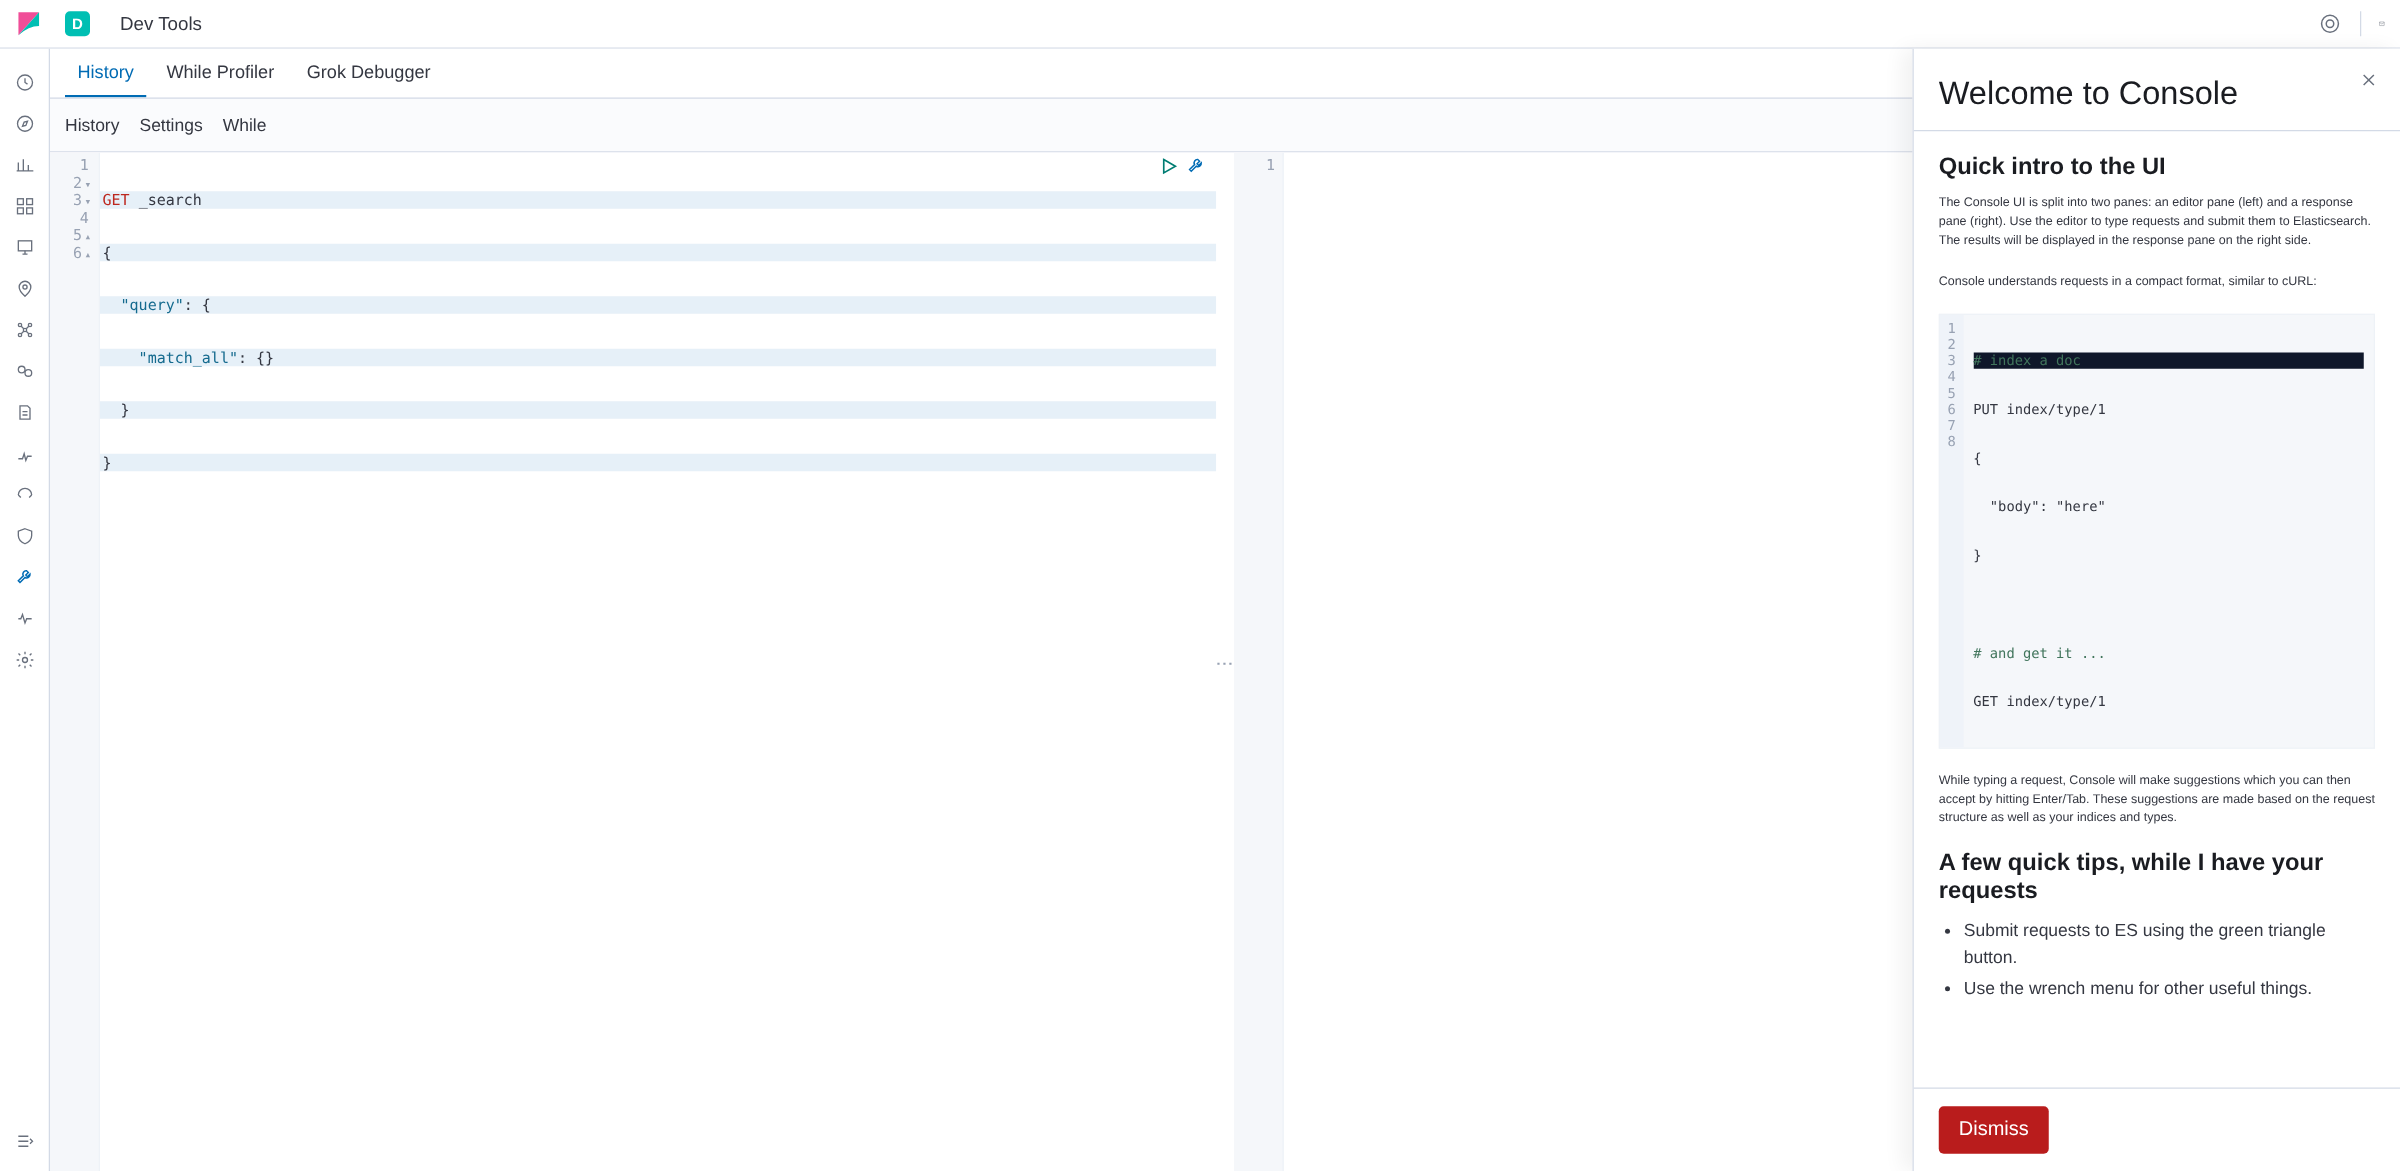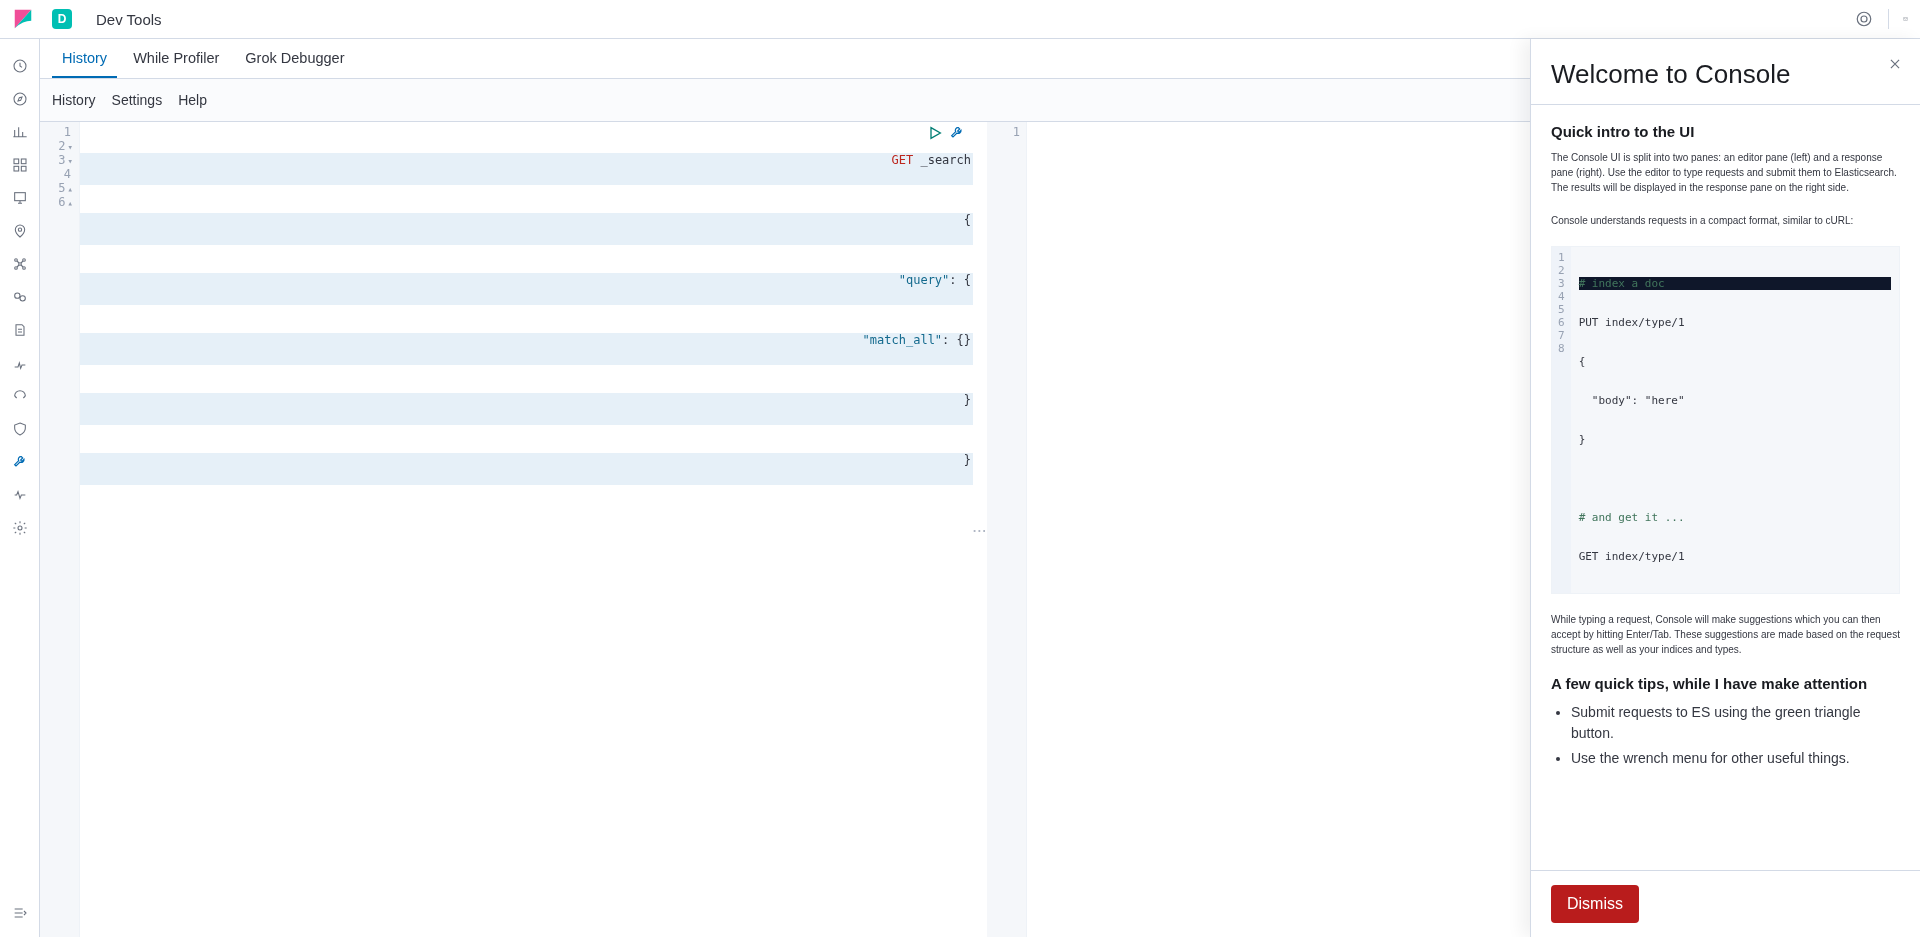--- a/index.html
+++ b/index.html
@@ -36,34 +36,34 @@
 
 .console-area { flex: 1; display: flex; position: relative; background: #fff; }
 .editor-pane, .response-pane { flex: 1; position: relative; overflow: hidden; }
 .splitter { width: 14px; display: flex; align-items: center; justify-content: center; cursor: col-resize; color: #98a2b3; }
 .splitter .dots { font-size: 14px; letter-spacing: -2px; writing-mode: vertical-rl; }
 
 .gutter { position: absolute; left: 0; top: 0; bottom: 0; width: 40px; background: #f5f7fa; border-right: 1px solid #eef2f7; font-family: Menlo, Monaco, Consolas, monospace; font-size: 12px; color: #98a2b3; text-align: right; padding: 3px 6px 0 0; line-height: 14px; }
 .gutter .ln { height: 14px; }
 .fold { color: #98a2b3; font-size: 9px; margin-left: 2px; }
 .code { position: absolute; left: 40px; right: 0; top: 0; bottom: 0; font-family: Menlo, Monaco, Consolas, monospace; font-size: 12px; line-height: 14px; padding: 3px 2px; white-space: pre; }
-.code-line { height: 32px; text-align: right; }
+.code-line { height: 14px; }
 .code-line.hl { background: #e6f0f8; margin-left: -2px; padding-left: 2px; margin-right: -2px; padding-right: 2px; }
 .method { color: #bd271e; }
 .key { color: #146a8e; }
 .editor-actions { position: absolute; top: 3px; right: 8px; display: flex; gap: 6px; }
 .action-icon { width: 16px; height: 16px; color: #006bb4; cursor: pointer; display: flex; align-items: center; justify-content: center; }
 
 
 .flyout { position: absolute; right: 0; top: 39px; bottom: 0; width: 390px; background: #fff; border-left: 1px solid #d3dae6; box-shadow: -8px 0 16px rgba(0,0,0,0.06); display: flex; flex-direction: column; z-index: 50; }
 .flyout-header { padding: 20px 20px 14px; border-bottom: 1px solid #d3dae6; position: relative; }
 .flyout-title { font-size: 26px; font-weight: 400; color: #1a1c21; }
 .flyout-close { position: absolute; top: 16px; right: 16px; width: 18px; height: 18px; color: #69707d; cursor: pointer; display: flex; align-items: center; justify-content: center; }
 .flyout-body { flex: 1; overflow-y: auto; padding: 18px 20px; }
-.flyout-body h3 { font-size: 15px; font-weight: 600; margin-bottom: 10px; color: #1a1c21; }
+.flyout-body h3 { font-size: 19px; font-weight: 600; margin-bottom: 10px; color: #1a1c21; }
 .flyout-body p { font-size: 10px; line-height: 1.5; margin-bottom: 18px; color: #343741; }
 .flyout-body ul { padding-left: 20px; margin-bottom: 16px; }
 .flyout-body li { font-size: 14px; line-height: 1.5; margin-bottom: 4px; color: #343741; }
 .flyout-code { background: #f5f7fa; border: 1px solid #eef2f7; margin-bottom: 18px; display: flex; }
 .flyout-code-gutter { background: #eff3f9; padding: 4px 6px; font-family: Menlo, Monaco, Consolas, monospace; font-size: 11px; color: #98a2b3; text-align: right; line-height: 13px; }
 .flyout-code-body { padding: 4px 8px; font-family: Menlo, Monaco, Consolas, monospace; font-size: 11px; line-height: 13px; white-space: pre; flex: 1; }
 .fc-line { height: 13px; }
 .fc-line.hl { background: #0f172a; }
 .comment { color: #41755c; }
 .flyout-footer { border-top: 1px solid #d3dae6; padding: 14px 20px; }
@@ -200,21 +200,21 @@
 
 <div class="main">
   <div class="tabs">
     <div class="tab active">History</div>
     <div class="tab">While Profiler</div>
     <div class="tab">Grok Debugger</div>
   </div>
   <div class="toolbar">
     <span class="toolbar-link">History</span>
     <span class="toolbar-link">Settings</span>
-    <span class="toolbar-link">Help</span>
+    <span class="toolbar-link">While</span>
   </div>
   <div class="console-area">
 
     <div class="editor-pane">
       <div class="gutter">
         <div class="ln"><span>1</span><span class="fold"></span></div>
         <div class="ln"><span>2</span><span class="fold">▾</span></div>
         <div class="ln"><span>3</span><span class="fold">▾</span></div>
         <div class="ln"><span>4</span><span class="fold"></span></div>
         <div class="ln"><span>5</span><span class="fold">▴</span></div>
@@ -290,21 +290,21 @@
         <div class="fc-line">  "body": "here"</div>
         <div class="fc-line">}</div>
         <div class="fc-line"></div>
         <div class="fc-line"><span class="comment"># and get it ...</span></div>
         <div class="fc-line">GET index/type/1</div>
       </div>
     </div>
 
     <p>While typing a request, Console will make suggestions which you can then accept by hitting Enter/Tab. These suggestions are made based on the request structure as well as your indices and types.</p>
 
-    <h3>A few quick tips, while I have make attention</h3>
+    <h3>A few quick tips, while I have your requests</h3>
     <ul>
       <li>Submit requests to ES using the green triangle button.</li>
       <li>Use the wrench menu for other useful things.</li>
 
     </ul>
   </div>
   <div class="flyout-footer">
     <button class="dismiss-btn">Dismiss</button>
   </div>
 </div>

